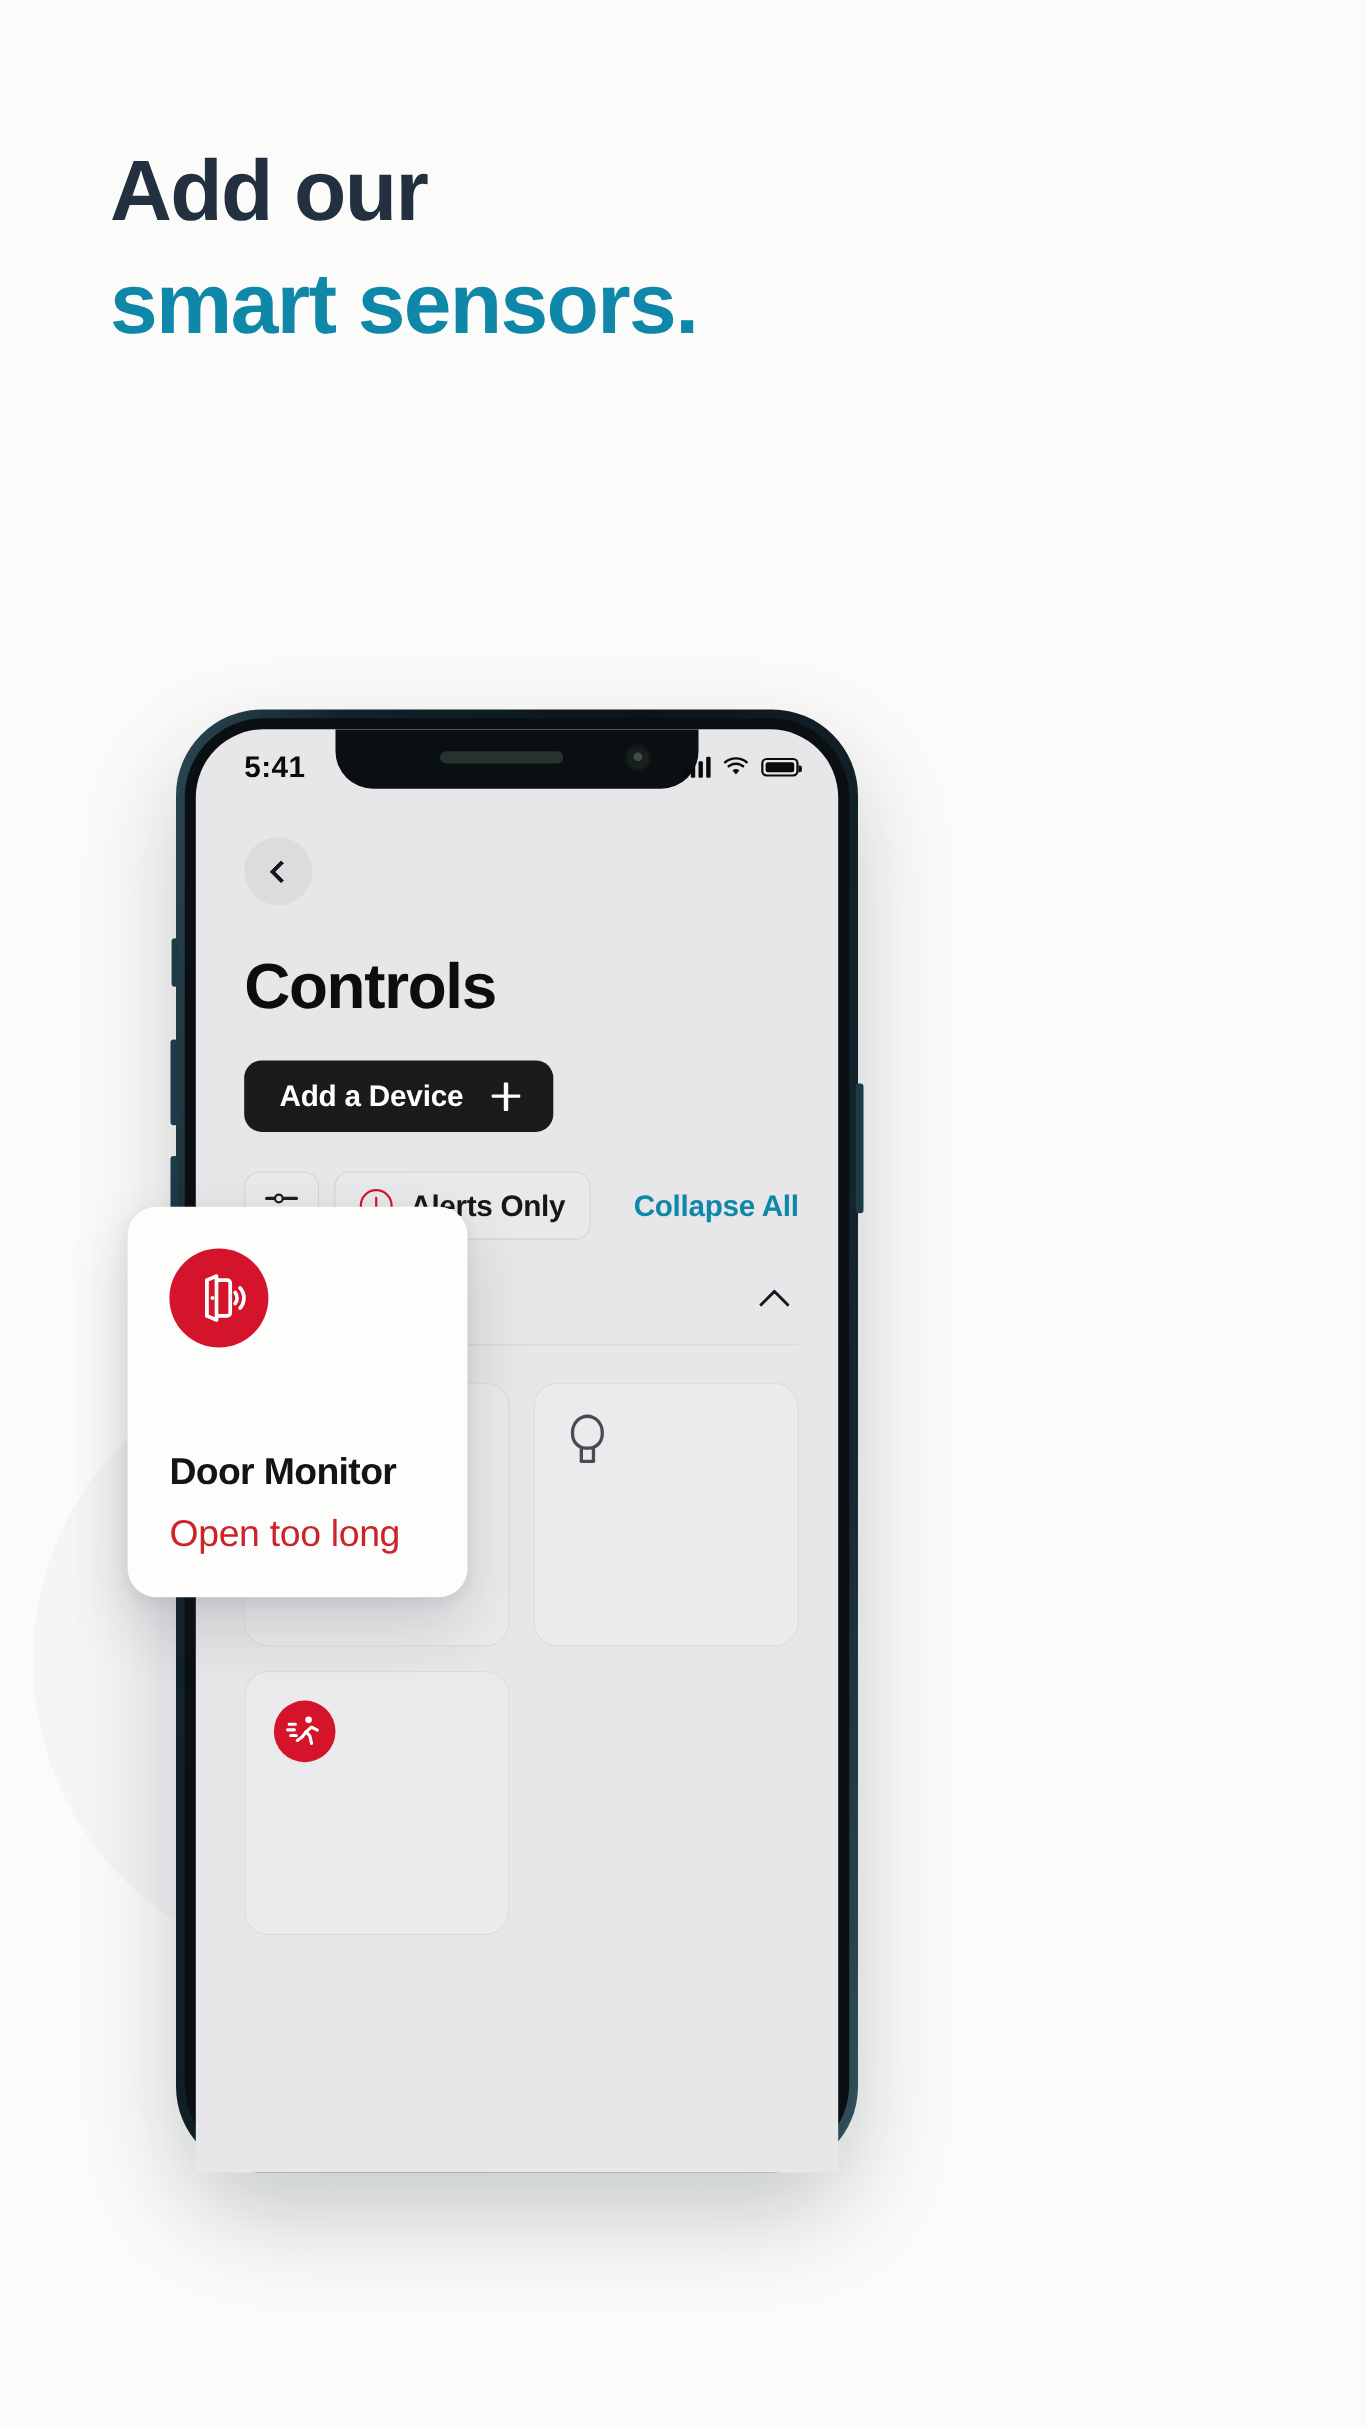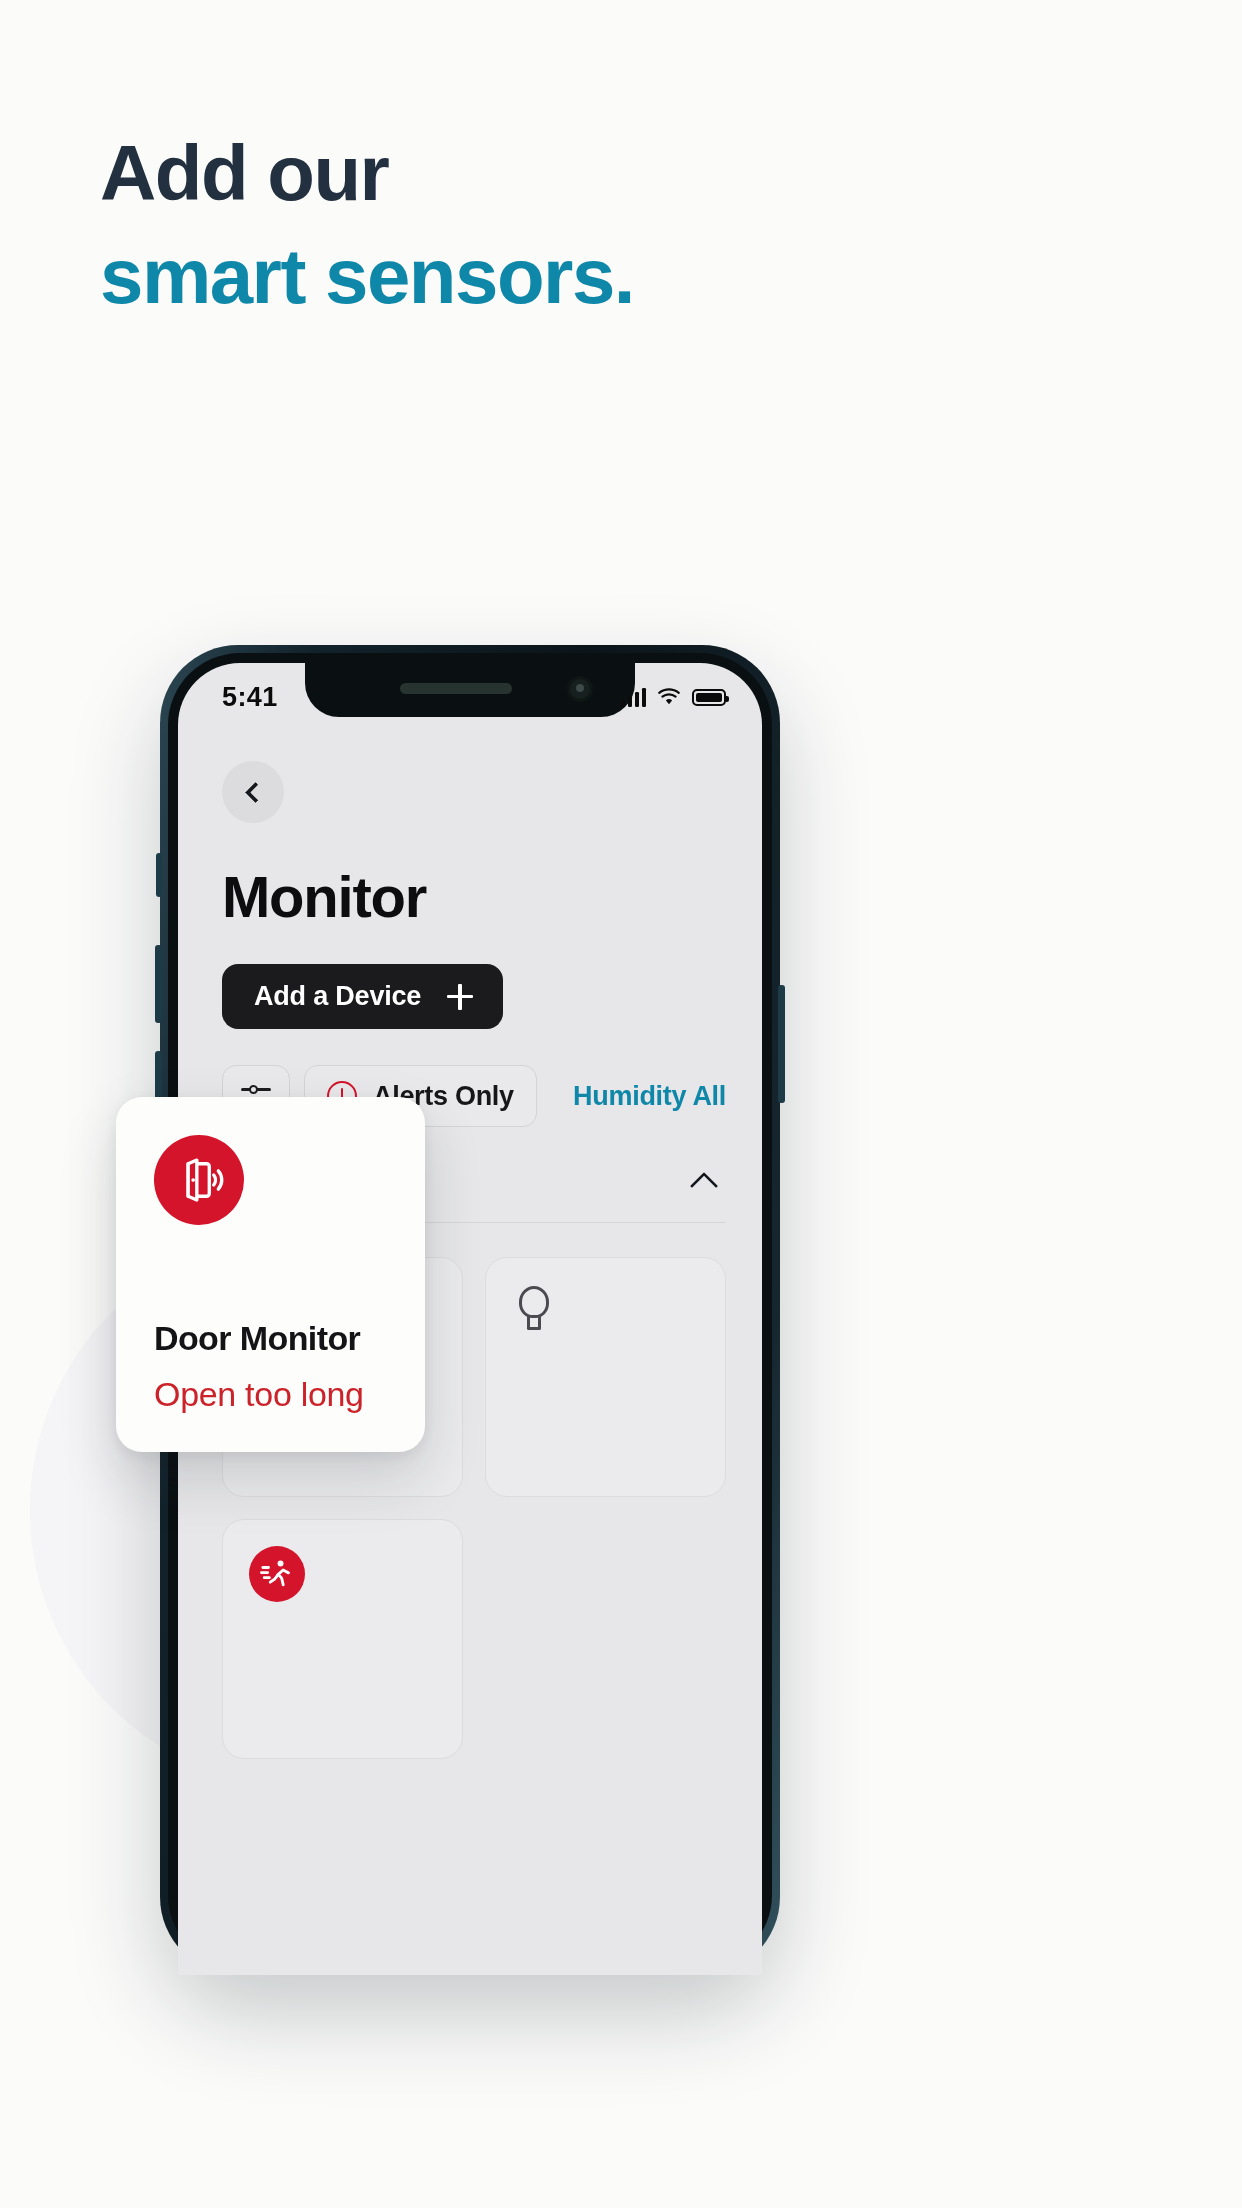--- a/index.html
+++ b/index.html
@@ -397,41 +397,41 @@
             </div>
         </div>
       </div>
 
       <div class="app">
 
         <div class="back-btn">
           <span class="chev-left"></span>
         </div>
 
-        <div class="page-title">Monitor</div>
+        <div class="page-title">Controls</div>
 
         <div class="add-device">
           <span>Add a Device</span>
           <span class="plus"></span>
         </div>
 
         <div class="filter-row">
           <div class="chip icon-only">
             <span class="sliders-icon">
               <span class="r1"></span>
                 <span class="r2"></span>
               <b class="k1"></b>
                 <b class="k2"></b>
             </span>
           </div>
           <div class="chip">
             <span class="alert-icon"></span>
             <span class="chip-label">Alerts Only</span>
           </div>
-          <div class="collapse-all">Humidity All</div>
+          <div class="collapse-all">Collapse All</div>
         </div>
 
         <div class="section-bar">
           <span class="chev-up"></span>
         </div>
 
         <div class="card-grid">
 
           <div class="dev-card"></div>
 

